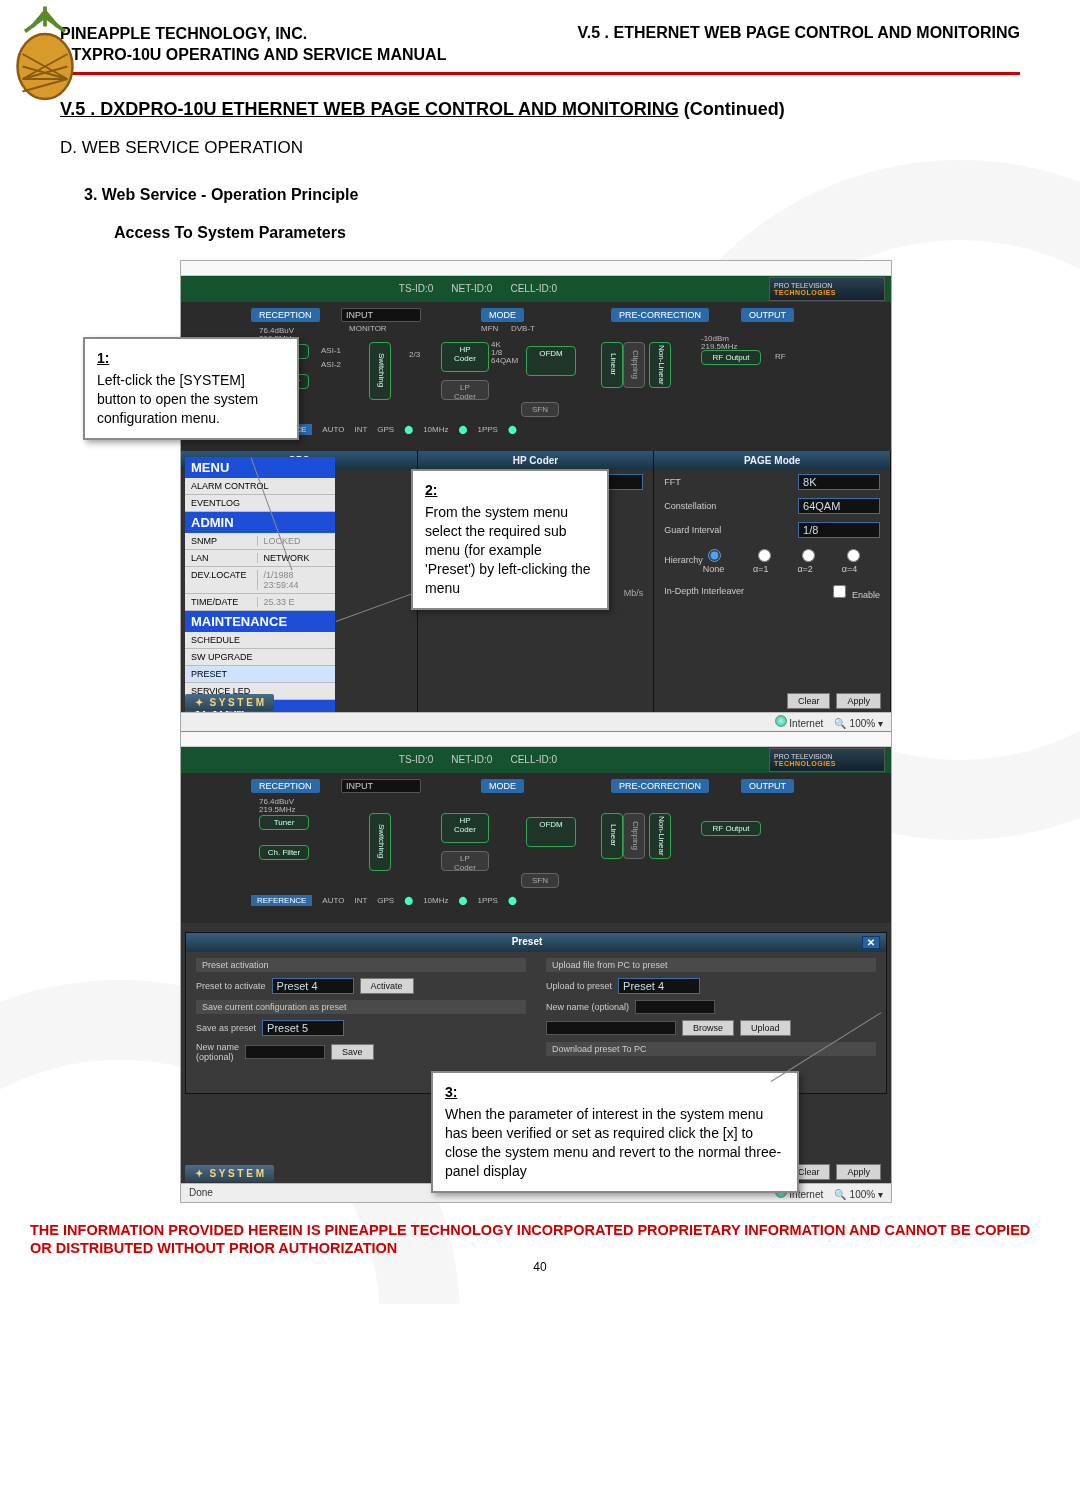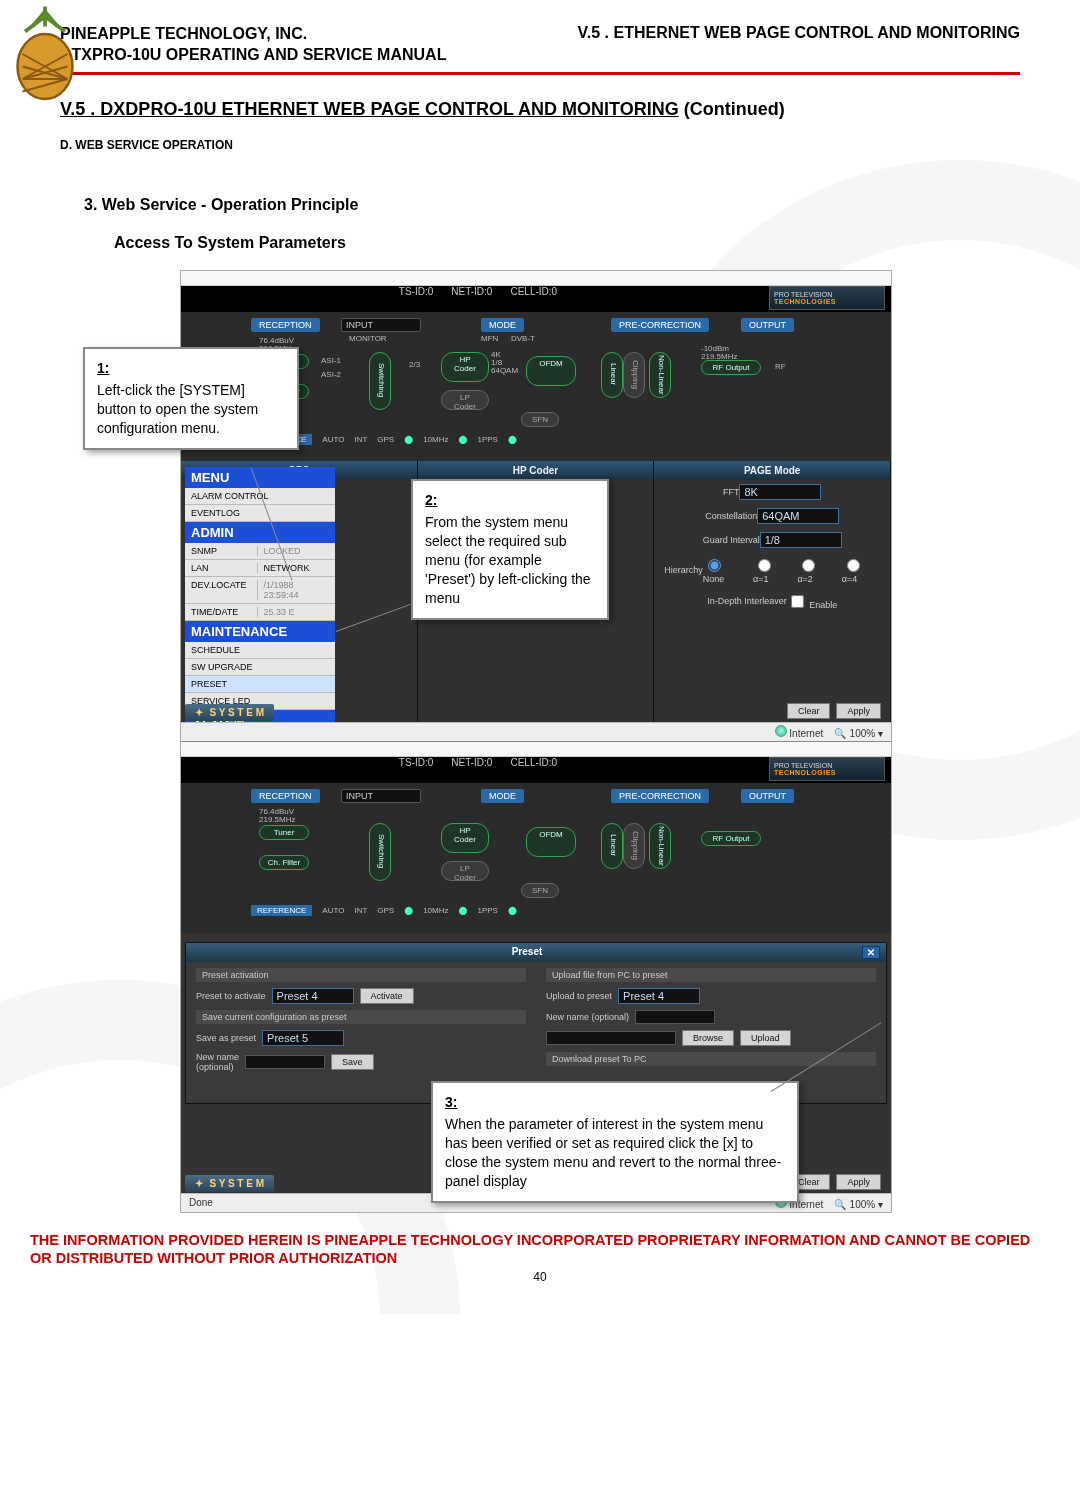--- a/index.html
+++ b/index.html
@@ -3,52 +3,52 @@
 <meta charset="utf-8">
 <style>
   body{margin:0;font-family:Arial,Helvetica,sans-serif;font-size:14px;background:#fff;color:#000;width:1080px}
   .page{position:relative;padding:24px 60px 30px 60px}
   .logo{position:absolute;left:6px;top:4px;width:78px;height:100px}
   .hdr{display:flex;justify-content:space-between;font-weight:bold;font-size:16px}
   .hdr .l{line-height:1.3}
   .rule{border-bottom:3px solid #c00;margin:6px 0 18px -30px}
   h1{font-size:18px;font-weight:bold;margin:24px 0 18px}
   h1 .u{text-decoration:underline}
-  h2{font-size:12px;font-weight:bold;margin:0 0 44px}
+  h2{font-size:17px;font-weight:normal;margin:0 0 28px}
   h3{font-size:16px;font-weight:bold;margin:0 0 20px 24px}
   h4{font-size:16px;font-weight:bold;margin:0 0 18px 54px}
   .shots{margin-left:120px;width:710px;position:relative;border:1px solid #aaa}
   .shot{position:relative;background:#333;height:470px}
   .shot2{border-top:1px solid #888}
   .topstrip{height:14px;background:#f8f8f8;border-bottom:1px solid #ccc}
-  .darkbar{background:#000000;height:26px;display:flex;align-items:flex-start;justify-content:space-between;color:#ccc;font-size:10px;padding:0 6px}
+  .darkbar{background:#14532d;height:26px;display:flex;align-items:center;justify-content:space-between;color:#ccc;font-size:10px;padding:0 6px}
   .idrow{display:flex;gap:18px}
   .protv{width:110px;height:22px;background:linear-gradient(#2a4050,#12222e);border:1px solid #555;display:flex;flex-direction:column;align-items:flex-start;justify-content:center;padding-left:4px;font-size:7px;color:#ddd;line-height:1}
   .protv .o{color:#ff9a00;font-weight:bold;letter-spacing:.5px}
   .diagram{height:150px;background:#2b2b2b;position:relative}
   .sect{position:absolute;top:6px;background:#2b6aa8;color:#fff;font-size:9px;padding:2px 8px;border-radius:2px}
   .sect.rec{left:70px}.sect.inp{left:160px}.sect.mod{left:300px}.sect.pre{left:430px}.sect.out{left:560px}
-  .blk{position:absolute;border:1px solid #2fa84f;color:#cfe;font-size:8px;text-align:center;padding:2px 4px;border-radius:12px;background:#1f3527}
+  .blk{position:absolute;border:1px solid #2fa84f;color:#cfe;font-size:8px;text-align:center;padding:2px 4px;border-radius:4px;background:#1f3527}
   .blk.dark{border-color:#666;background:#3a3a3a;color:#aaa}
   .tuner{left:78px;top:42px;width:40px}
   .chf{left:78px;top:72px;width:40px}
   .sw{left:188px;top:40px;width:12px;height:52px;writing-mode:vertical-rl;text-orientation:mixed}
   .hpc{left:260px;top:40px;width:38px;height:24px}
   .lpc{left:260px;top:78px;width:38px;height:14px}
   .ofdm{left:345px;top:44px;width:40px;height:24px}
   .lin{left:420px;top:40px;width:12px;height:40px;writing-mode:vertical-rl}
   .nlin{left:468px;top:40px;width:12px;height:40px;writing-mode:vertical-rl}
   .rfo{left:520px;top:48px;width:50px}
   .sfn{left:340px;top:100px;width:28px}
   .tiny{position:absolute;color:#bbb;font-size:8px}
   .refrow{position:absolute;left:70px;top:122px;display:flex;gap:10px;align-items:center;color:#bbb;font-size:8px}
   .panels{position:absolute;left:0;right:0;top:190px;bottom:18px;background:#313131;display:flex}
   .p-col{flex:1;border-right:1px solid #111}
   .p-hdr{background:linear-gradient(#2d5777,#1a3142);color:#eef;font-size:10px;font-weight:bold;text-align:center;padding:4px 0}
-  .frow{display:flex;align-items:center;justify-content:center;color:#ccc;font-size:9px;padding:4px 10px}
+  .frow{display:flex;align-items:center;justify-content:space-between;color:#ccc;font-size:9px;padding:4px 10px}
   .sel{background:#111;border:1px solid #3b6ea3;color:#cde;font-size:11px;padding:1px 16px 1px 4px;min-width:60px}
   .rdg{display:flex;gap:6px;align-items:center}
   .rdg input{accent-color:#4aa3ff}
   .sysbar{position:absolute;left:4px;bottom:20px;display:flex;align-items:center;gap:6px;background:linear-gradient(#4a6d86,#2a4456);color:#ffd27a;font-size:10px;font-weight:bold;padding:3px 10px;border-radius:2px}
   .statusstrip{position:absolute;left:0;right:0;bottom:0;height:18px;background:#eee;border-top:1px solid #bbb;color:#333;font-size:10px;display:flex;align-items:center;justify-content:space-between;padding:0 8px}
   .globe{width:10px;height:10px;border:1px solid #4a8;border-radius:50%;display:inline-block;background:radial-gradient(#9fe,#4a8)}
   .menu-pop{position:absolute;left:4px;top:196px;width:150px;background:#454545;font-size:9px;color:#000}
   .menu-pop .mh{background:#1d4ed8;color:#fff;font-weight:bold;padding:3px 6px;font-size:13px}
   .menu-pop .mi{background:#e7e7e7;border-bottom:1px solid #bbb;padding:3px 6px}
   .menu-pop .mi.split{display:flex}

